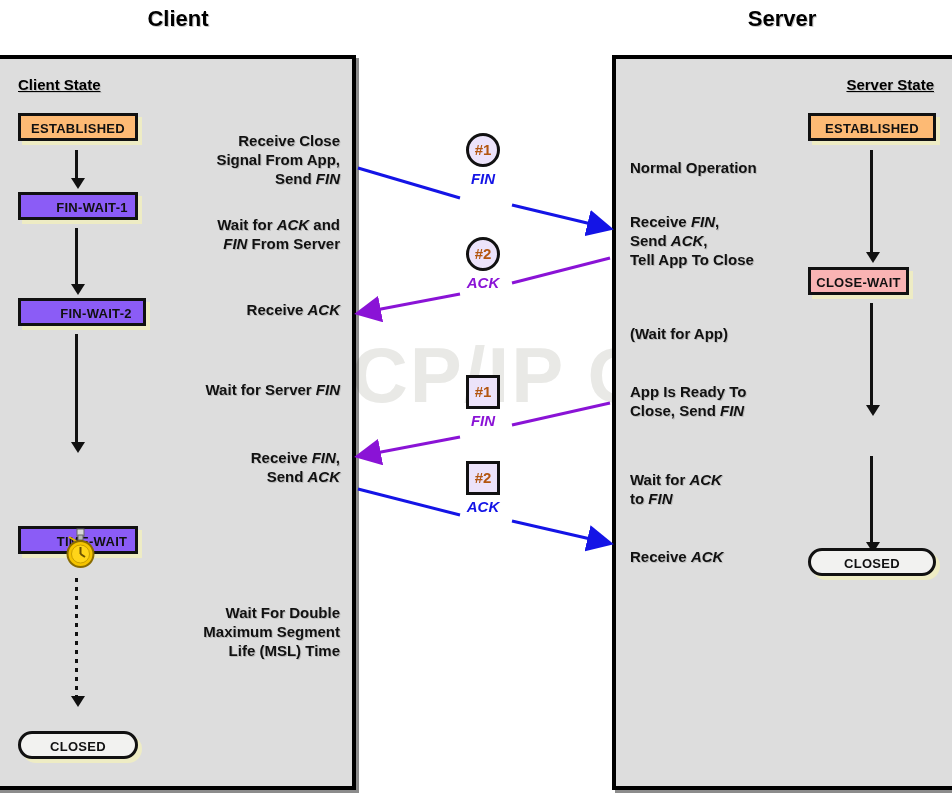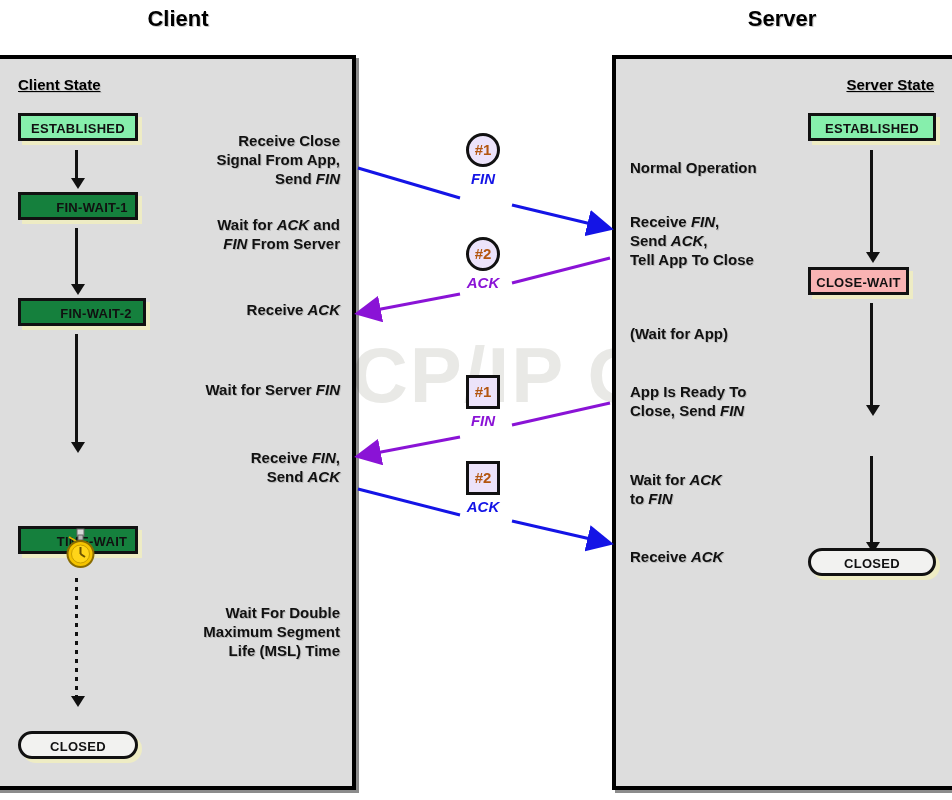--- a/index.html
+++ b/index.html
@@ -48,22 +48,22 @@
 
   
   .statebox{
     position:absolute;height:28px;line-height:26px;
     border:3px solid #111111;box-sizing:border-box;
     font-size:13px;font-weight:bold;color:#111;
     text-align:center;z-index:7;
     box-shadow:4px 4px 0 #eeecc4;
     letter-spacing:.3px;
   }
-  .st-green{background:#86efac;}
-  .st-peach{background:#15803d;padding-left:28px;}
+  .st-green{background:#fdba74;}
+  .st-peach{background:#8b5cf6;padding-left:28px;}
   .st-pink{background:#f9b3b3;}
   .st-white{background:#f2f2f0;border-radius:14px;}
 
   
   .vline{position:absolute;width:3px;background:#111;z-index:6;}
   .vhead{
     position:absolute;width:0;height:0;z-index:6;
     border-left:7px solid transparent;border-right:7px solid transparent;
     border-top:11px solid #111;
   }

